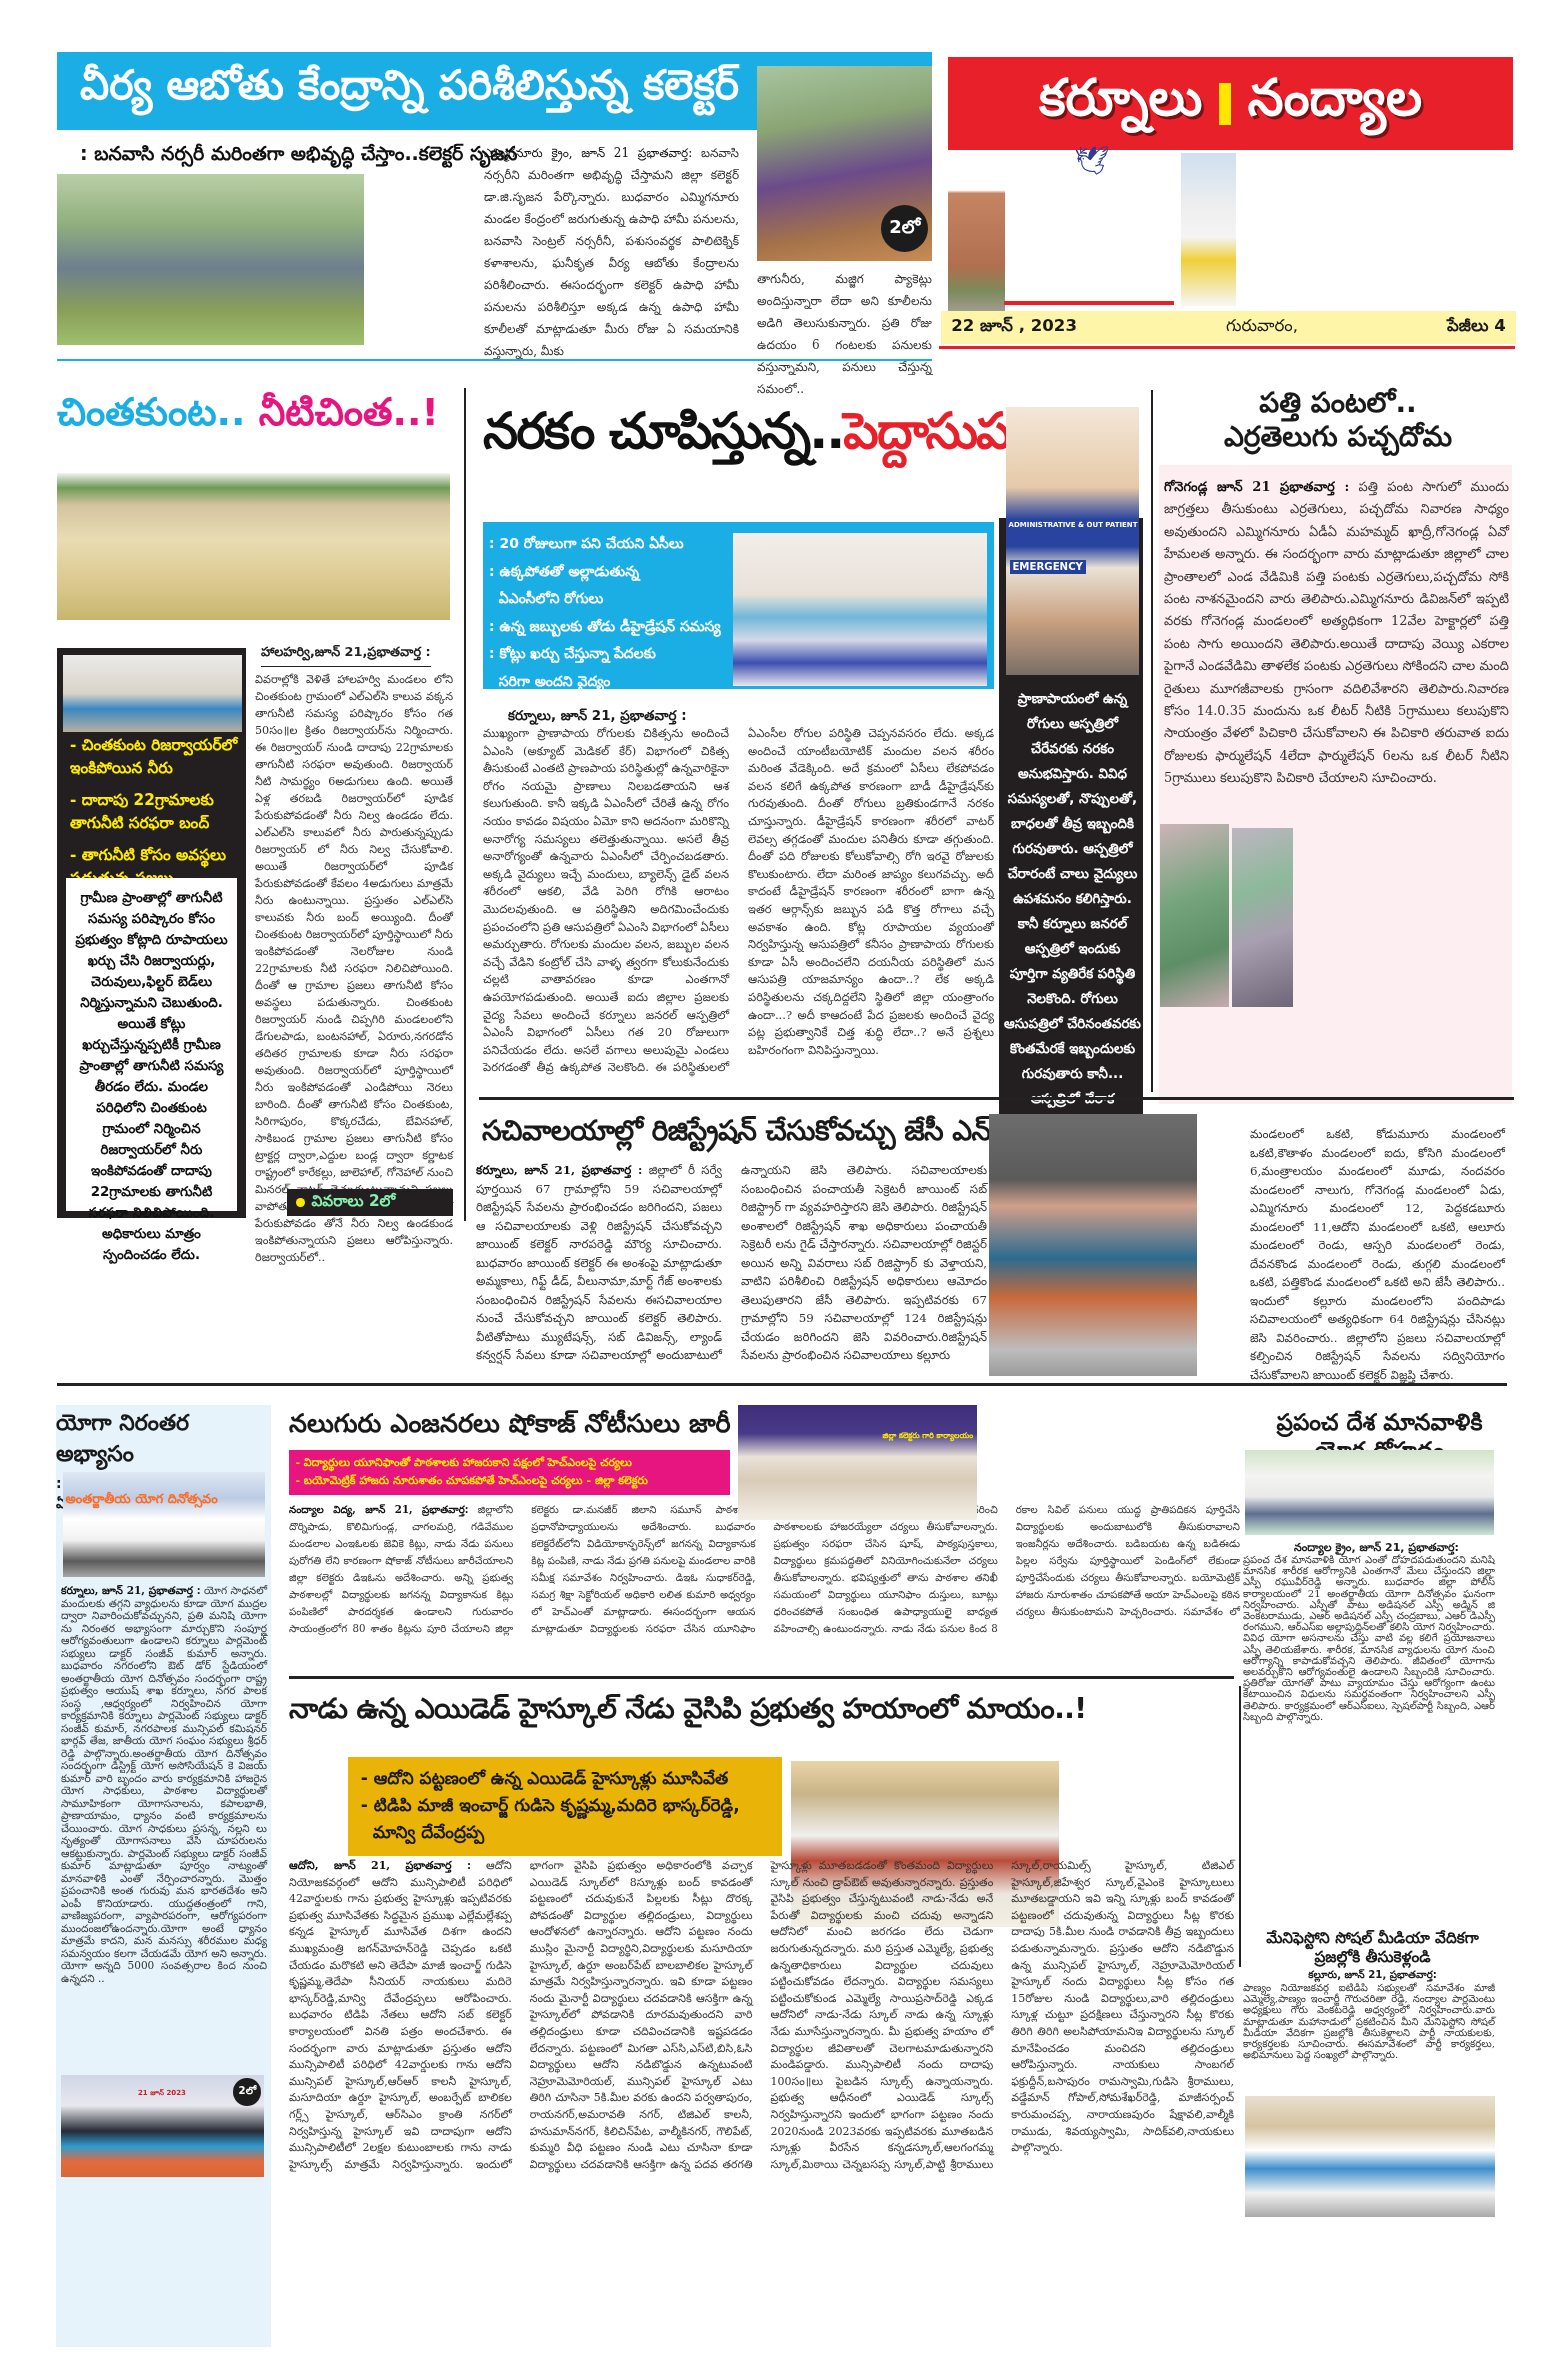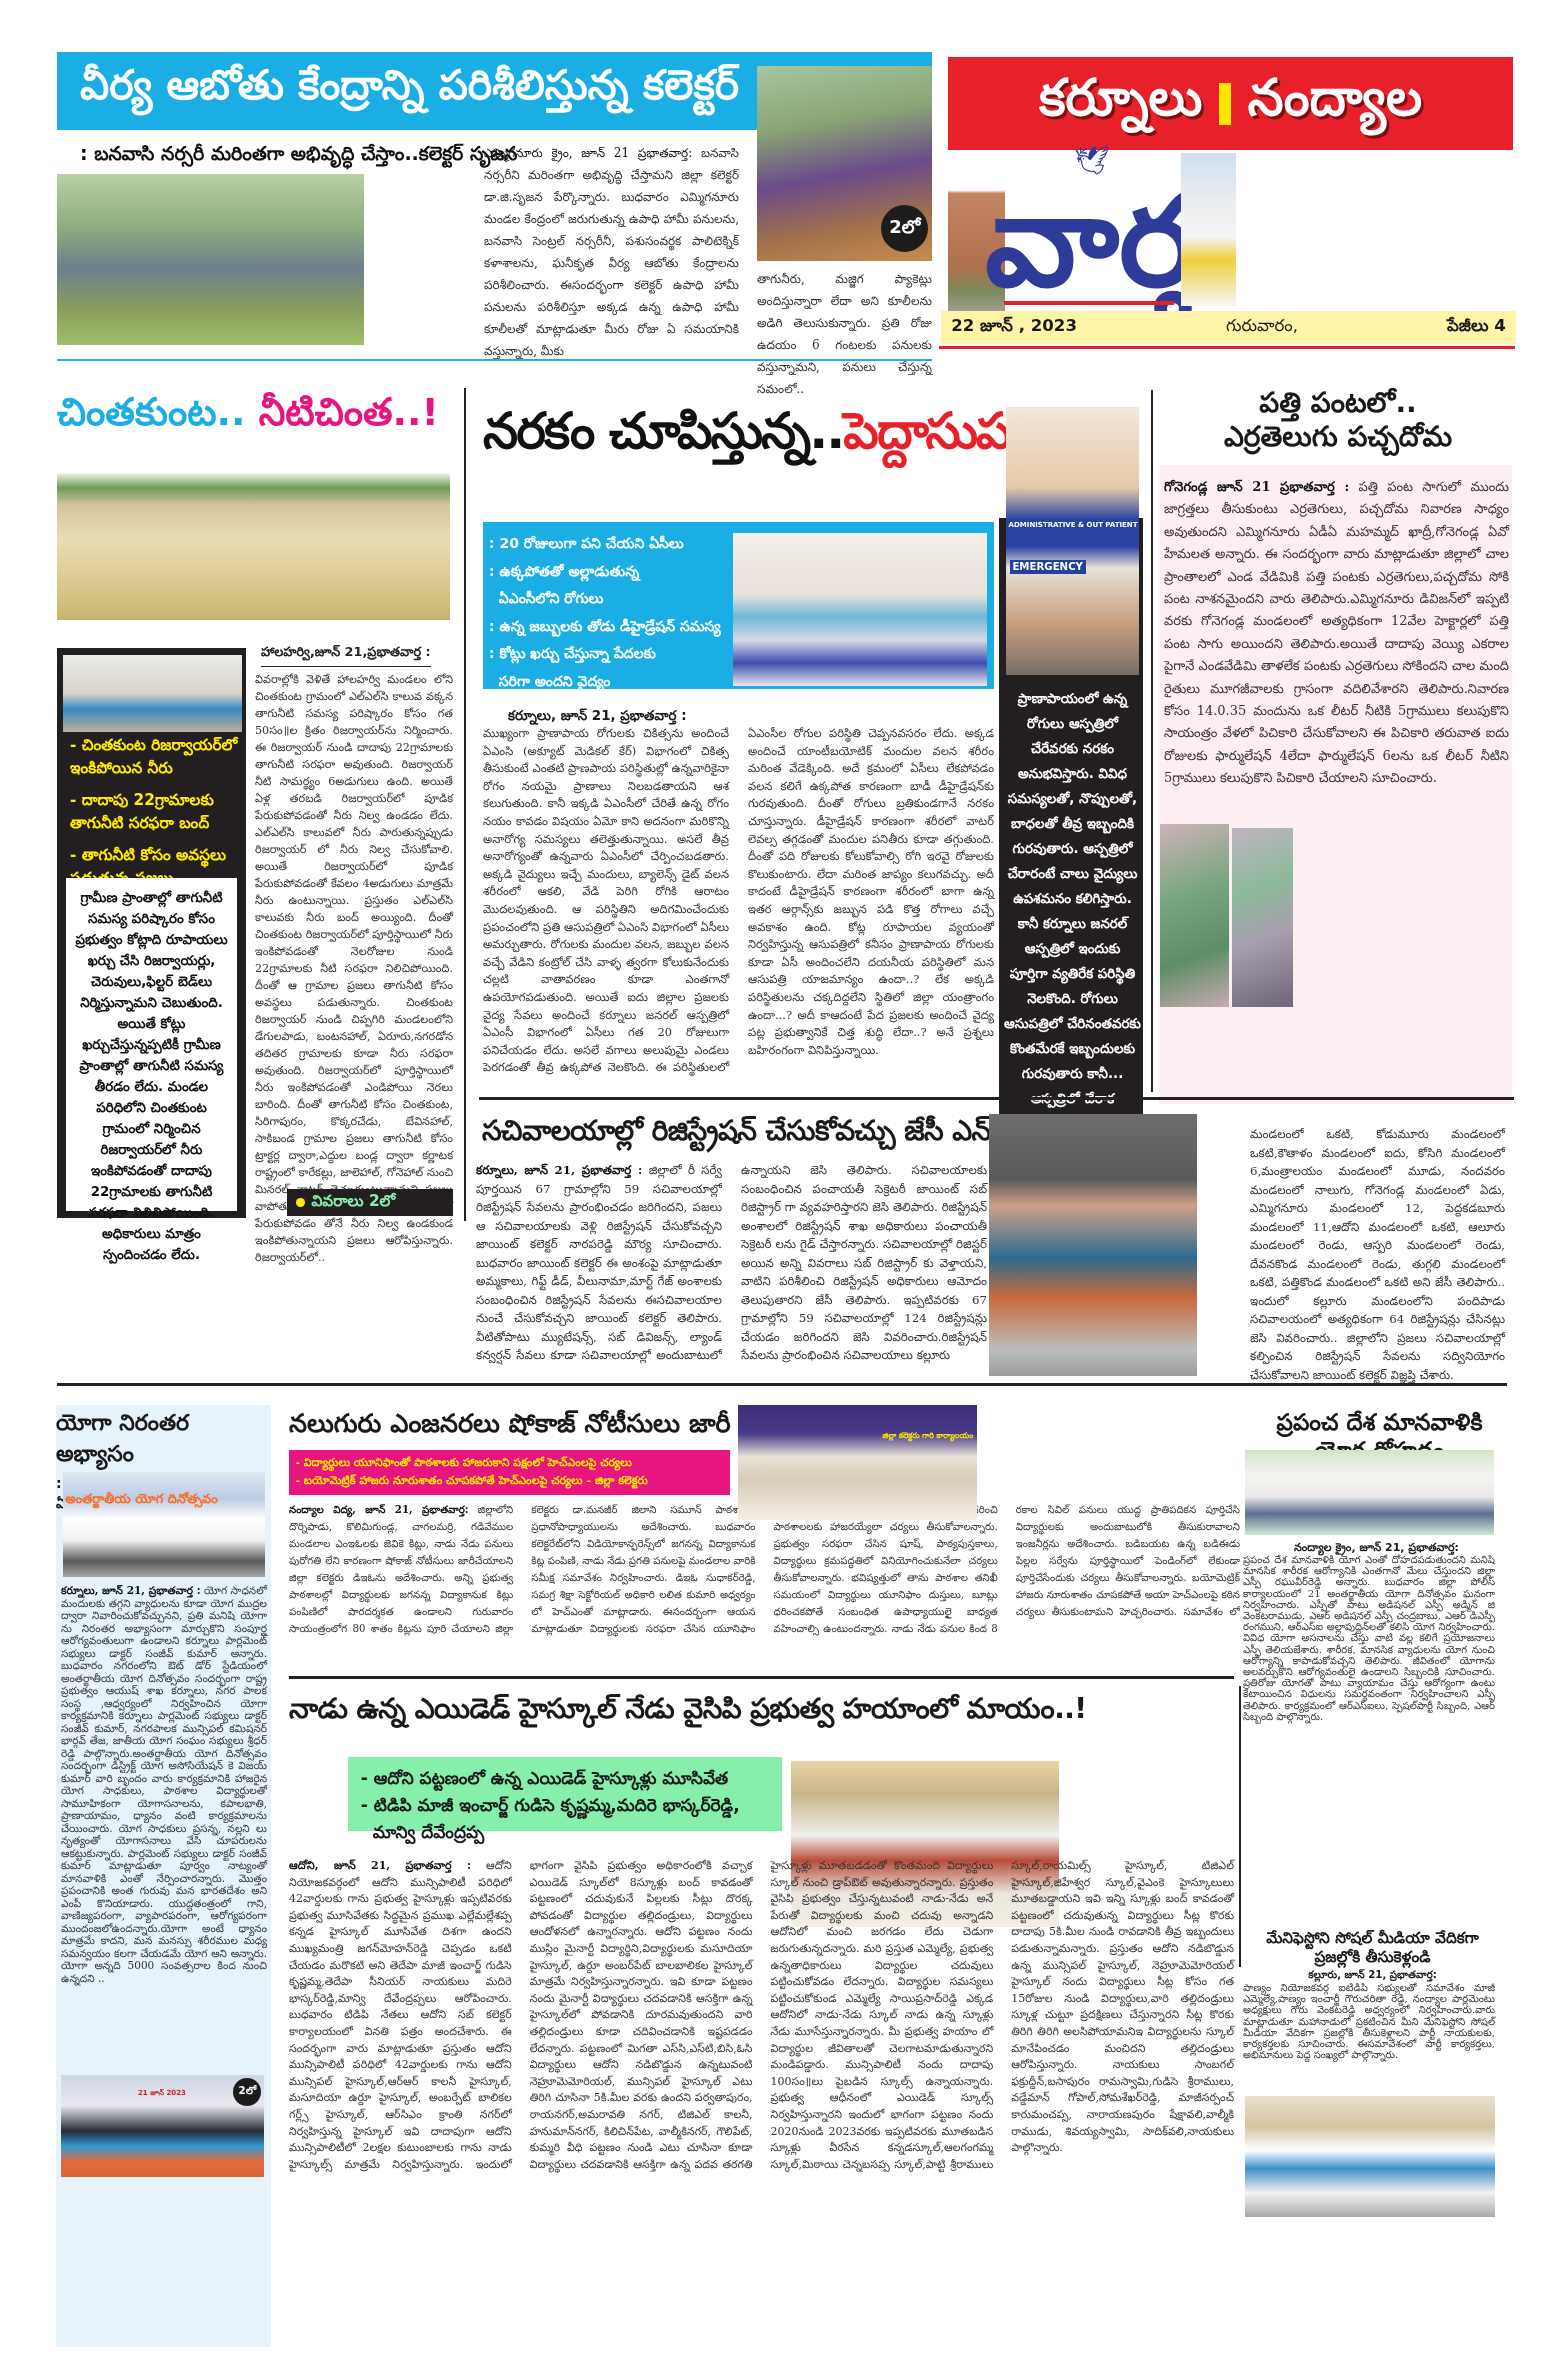--- a/index.html
+++ b/index.html
@@ -30,21 +30,20 @@
 <div class="abs body-text" style="left:757px;top:268px;width:175px;font-size:12px;line-height:22px;">తాగునీరు, మజ్జిగ ప్యాకెట్లు అందిస్తున్నారా లేదా అని కూలీలను అడిగి తెలుసుకున్నారు. ప్రతి రోజు ఉదయం 6 గంటలకు పనులకు వస్తున్నామని, పనులు చేస్తున్న సమంలో..</div>
 
 <div class="abs" style="left:948px;top:57px;width:565px;height:93px;background:#e8202a;display:flex;align-items:center;justify-content:center;gap:17px;">
   <span style="font-size:51px;font-weight:bold;color:#fff;text-shadow:2.6px 2.6px 0 #7a0f14;">కర్నూలు</span>
   <span style="display:inline-block;width:11.5px;height:42px;background:#ffe600;"></span>
   <span style="font-size:51px;font-weight:bold;color:#fff;text-shadow:2.6px 2.6px 0 #7a0f14;">నంద్యాల</span>
 </div>
 <div class="abs" style="left:948px;top:155px;width:57px;height:160px;background:linear-gradient(180deg,#ffffff 0%,#fff 22%,#c58462 24%,#b06f4f 70%,#7c8a5a 85%,#a8a09a 100%);"></div>
 <div class="abs" style="left:1004px;top:139px;width:172px;height:185px;display:flex;align-items:center;justify-content:center;">
   <span style="position:absolute;top:5.1px;left:70px;font-size:28px;color:#2e3b98;">🕊</span>
-  <span style="font-size:128px;font-weight:bold;color:#2e3b98;line-height:1;margin-top:19px;">వార్త</span>
 </div>
 <div class="abs" style="left:1004px;top:301px;width:170px;height:3.8px;background:#e8202a;"></div>
 <div class="abs" style="left:1181px;top:153px;width:55px;height:153px;background:linear-gradient(180deg,#cfe0f0 0%,#eee 35%,#f4f4f4 55%,#f0cf3a 70%,#f7f7f7 100%);"></div>
 <div class="abs" style="left:941px;top:311px;width:575px;height:33px;background:#fff5a8;font-size:16.6px;font-weight:bold;display:flex;align-items:center;justify-content:space-between;padding:0 10.2px;">
   <span>22 జూన్ , 2023</span>
   <span style="font-weight:normal;">గురువారం,</span>
   <span>పేజీలు 4</span>
 </div>
 <div class="abs" style="left:939px;top:346px;width:576px;height:3.2px;background:#e8202a;"></div>
 <div class="abs" style="left:57px;top:359px;width:875px;height:1.9px;background:#1aaee5;"></div>
@@ -147,21 +146,21 @@
 <div class="abs body-text" style="left:289px;top:1501px;width:951px;height:150px;column-count:4;column-gap:18px;font-size:10.2px;line-height:17px;">
   <span class="dateline">నంద్యాల విద్య, జూన్ 21, ప్రభాతవార్త:</span>
   <span>జిల్లాలోని దొర్నిపాడు, కొలిమిగుండ్ల, చాగలమర్రి, గడివేముల మండలాల ఎంఇఓలకు జెవికె కిట్లు, నాడు నేడు పనులు పురోగతి లేని కారణంగా షోకాజ్ నోటీసులు జారీచేయాలని జిల్లా కలెక్టరు డిఇఓను అదేశించారు. అన్ని ప్రభుత్వ పాఠశాలల్లో విద్యార్థులకు జగనన్న విద్యాకానుక కిట్లు పంపిణిలో పారదర్శకత ఉండాలని గురువారం సాయంత్రంలోగ 80 శాతం కిట్లను పూరి చేయాలని జిల్లా కలెక్టరు డా.మనజీర్ జిలాని సమూన్ పాఠశాలల ప్రధానోపాధ్యాయులను అదేశించారు. బుధవారం కలెక్టరేట్‌లోని విడియోకాన్ఫరెన్స్‌లో జగనన్న విద్యాకానుక కిట్ల పంపిణి, నాడు నేడు ప్రగతి పనులపై మండలాల వారికి సమీక్ష సమావేశం నిర్వహించారు. డిఇఓ సుధాకర్‌రెడ్డి, సమగ్ర శిక్షా సెక్టోరియల్ అధికారి లలిత కుమారి అధ్వర్యం లో హెచ్ఎంతో మాట్లాడారు. ఈసందర్భంగా ఆయన మాట్లాడుతూ విద్యార్థులకు సరఫరా చేసిన యూనిఫాం దుస్తులను వారం రోజుల్లో కుట్టించుకొని విద్యార్థులు ధరించి పాఠశాలలకు హాజరయ్యేలా చర్యలు తీసుకోవాలన్నారు. ప్రభుత్వం సరఫరా చేసిన షూష్, పాఠ్యపుస్తకాలు, విద్యార్థులు క్రమపద్ధతిలో వినియోగించుకునేలా చర్యలు తీసుకోవాలన్నారు. భవిష్యత్తులో తాను పాఠశాల తనిఖీ సమయంలో విద్యార్థులు యూనిఫాం దుస్తులు, బూట్లు ధరించకపోతే సంబంధిత ఉపాధ్యాయులైౖ బాధ్యత వహించాల్సి ఉంటుందన్నారు. నాడు నేడు పనుల కింద 8 రకాల సివిల్ పనులు యుద్ధ ప్రాతిపదికన పూర్తిచేసి విద్యార్థులకు అందుబాటులోకి తీసుకురావాలని ఇంజనీర్లను అదేశించారు. బడిబయట ఉన్న బడిఈడు పిల్లల సర్వేను పూర్తిస్థాయిలో పెండింగ్‌లో లేకుండా పూర్తిచేసేందుకు చర్యలు తీసుకోవాలన్నారు. బయోమెట్రిక్ హాజరు నూరుశాతం చూపకపోతే అయా హెచ్ఎంలపై కఠిన చర్యలు తీసుకుంటామని హెచ్చరించారు. సమావేశం లో డిప్యూటి డిఇఓ మహబూబ్ బేగ్, సర్వశిక్ష అభియాన్ అధికారులు పాల్గొన్నారు.</span>
 </div>
 <div class="abs photo" style="left:738px;top:1405px;width:239px;height:115px;background:linear-gradient(180deg,#3d2d7a 0%,#4a3b88 25%,#e9e2d8 45%,#d8cbb8 65%,#f4efe6 100%);">
   <div style="position:absolute;top:25.5px;right:3.8px;font-size:7.7px;color:#ffeb00;font-weight:bold;">జిల్లా కలెక్టరు గారి కార్యాలయం</div>
 </div>
 <div class="hr" style="left:289px;top:1676px;width:945px;"></div>
 
 <div class="abs" style="left:289px;top:1692px;font-size:28px;font-weight:bold;white-space:nowrap;letter-spacing:-0.6px;">నాడు ఉన్న ఎయిడెడ్ హైస్కూల్ నేడు వైసిపి ప్రభుత్వ హయాంలో మాయం..!</div>
-<div class="abs" style="left:348px;top:1757px;width:434px;height:74px;background:#86efac;padding:7.7px 12.8px;font-size:17px;font-weight:bold;line-height:27px;">
+<div class="abs" style="left:348px;top:1757px;width:434px;height:99px;background:#eab308;padding:7.7px 12.8px;font-size:17px;font-weight:bold;line-height:27px;">
   <div style="white-space:nowrap;">- ఆదోని పట్టణంలో ఉన్న ఎయిడెడ్ హైస్కూళ్లు మూసివేత</div>
   <div style="white-space:nowrap;">- టిడిపి మాజీ ఇంచార్జ్ గుడిసె కృష్ణమ్మ,మదిరె భాస్కర్‌రెడ్డి,</div>
   <div style="white-space:pre;">  మాన్వి దేవేంద్రప్ప</div>
 </div>
 <div class="abs photo" style="left:791px;top:1761px;width:268px;height:166px;background:linear-gradient(180deg,#e8d4a6 0%,#c9b489 20%,#f0f0ee 45%,#b94d3a 60%,#ebe7de 80%,#f4efe3 100%);"></div>
 <div class="abs body-text" style="left:289px;top:1858px;width:945px;height:498px;column-count:4;column-gap:18px;font-size:11px;line-height:16.6px;">
   <span class="dateline">ఆదోని, జూన్ 21, ప్రభాతవార్త :</span>
   <span>ఆదోని నియోజకవర్గంలో ఆదోని మున్సిపాలిటీ పరిధిలో 42వార్డులకు గాను ప్రభుత్వ హైస్కూళ్లు ఇప్పటివరకు ప్రభుత్వ మూసివేతకు సిద్ధమైన ప్రముఖ ఎల్లేమల్లేశప్ప కన్నడ హైస్కూల్ మూసివేత దిశగా ఉందని ముఖ్యమంత్రి జగన్‌మోహన్‌రెడ్డి చెప్పడం ఒకటి చేయడం మరొకటి అని తెదేపా మాజీ ఇంచార్జ్ గుడిసె కృష్ణమ్మ,తెదేపా సీనియర్ నాయకులు మదిరె భాస్కర్‌రెడ్డి,మాన్వి దేవేంద్రప్పలు ఆరోపించారు. బుధవారం టిడిపి నేతలు ఆదోని సబ్ కలెక్టర్ కార్యాలయంలో వినతి పత్రం అందచేశారు. ఈ సందర్భంగా వారు మాట్లాడుతూ ప్రస్తుతం ఆదోని మున్సిపాలిటీ పరిధిలో 42వార్డులకు గాను ఆదోని మున్సిపల్ హైస్కూల్,ఆర్ఆర్ కాలనీ హైస్కూల్, మసూదియా ఉర్దూ హైస్కూల్, అంబర్పేట్ బాలికల గర్ల్స్ హైస్కూల్, ఆర్‌సిఎం క్రాంతి నగర్‌లో నిర్వహిస్తున్న హైస్కూల్ ఇవి దాదాపుగా ఆదోని మున్సిపాలిటీలో 2లక్షల కుటుంబాలకు గాను నాడు హైస్కూల్స్ మాత్రమే నిర్వహిస్తున్నారు. ఇందులో భాగంగా వైసిపి ప్రభుత్వం అధికారంలోకి వచ్చాక ఎయిడెడ్ స్కూల్‌లో 8స్కూళ్లు బంద్ కావడంతో పట్టణంలో చదువుకునే పిల్లలకు సీట్లు దొరక్క పోవడంతో విద్యార్థుల తల్లిదండ్రులు, విద్యార్థులు ఆందోళనలో ఉన్నారన్నారు. ఆదోని పట్టణం నందు ముస్లిం మైనార్టీ విద్యార్థిని,విద్యార్థులకు మసూదియా హైస్కూల్, ఉర్దూ అంబర్‌పేట్ బాలబాలికల హైస్కూల్ మాత్రమే నిర్వహిస్తున్నారన్నారు. ఇవి కూడా పట్టణం నందు మైనార్టీ విద్యార్థులు చదవడానికి ఆసక్తిగా ఉన్న హైస్కూల్‌లో పోవడానికి దూరమవుతుందని వారి తల్లిదండ్రులు కూడా చదివించడానికి ఇష్టపడడం లేదన్నారు. పట్టణంలో మిగతా ఎస్‌సి,ఎస్‌టి,బిసి,ఓసి విద్యార్థులు ఆదోని నడిబొడ్డున ఉన్నటువంటి నెహ్రూమెమోరియల్, మున్సిపల్ హైస్కూల్ ఎటు తిరిగి చూసినా 5కి.మీల వరకు ఉందని పర్వతాపురం, రాయనగర్,అమరావతి నగర్, టిజిఎల్ కాలనీ, హనుమాన్‌నగర్, కిలిచిన్‌పేట, వాల్మీకినగర్, గౌలిపేట్, కుమ్మరి వీధి పట్టణం నుండి ఎటు చూసినా కూడా విద్యార్థులు చదవడానికి ఆసక్తిగా ఉన్న పదవ తరగతి హైస్కూళ్లు మూతబడడంతో కొంతమంది విద్యార్థులు స్కూల్ నుంచి డ్రాప్‌ఔట్ అవుతున్నారన్నారు. ప్రస్తుతం వైసిపి ప్రభుత్వం చేస్తున్నటువంటి నాడు-నేడు అనే పేరుతో విద్యార్థులకు మంచి చదువు అన్నాడని ఆదోనిలో మంచి జరగడం లేదు చెడుగా జరుగుతున్నదన్నారు. మరి ప్రస్తుత ఎమ్మెల్యే, ప్రభుత్వ ఉన్నతాధికారులు విద్యార్థుల చదువులు పట్టించుకోవడం లేదన్నారు. విద్యార్థుల సమస్యలు పట్టించుకోకుండ ఎమ్మెల్యే సాయిప్రసాద్‌రెడ్డి ఎక్కడ ఆదోనిలో నాడు-నేడు స్కూల్ నాడు ఉన్న స్కూళ్లు నేడు మూసేస్తున్నారన్నారు. మీ ప్రభుత్వ హయాం లో విద్యార్థుల జీవితాలతో చెలగాటమాడుతున్నారని మండిపడ్డారు. మున్సిపాలిటీ నందు దాదాపు 100సం॥లు పైబడిన స్కూల్స్ ఉన్నాయన్నారు. ప్రభుత్వ ఆధీనంలో ఎయిడెడ్ స్కూల్స్ నిర్వహిస్తున్నారని ఇందులో భాగంగా పట్టణం నందు 2020నుండి 2023వరకు ఇప్పటివరకు మూతబడిన స్కూళ్లు వీరసేన కన్నడస్కూల్,ఆలగంగమ్మ స్కూల్,మిఠాయి చెన్నబసప్ప స్కూల్,పాట్టి శ్రీరాములు స్కూల్,రాయమిల్స్ హైస్కూల్, టిజిఎల్ హైస్కూల్,జిహేశ్వర స్కూల్,వైఎంకె హైస్కూలులు మూతబడ్డాయని ఇవి ఇన్ని స్కూళ్లు బంద్ కావడంతో పట్టణంలో చదువుతున్న విద్యార్థులు సీట్ల కొరకు దాదాపు 5కి.మీల నుండి రావడానికి తీవ్ర ఇబ్బందులు పడుతున్నామన్నారు. ప్రస్తుతం ఆదోని నడిబొడ్డున ఉన్న మున్సిపల్ హైస్కూల్, నెహ్రూమెమోరియల్ హైస్కూల్ నందు విద్యార్థులు సీట్ల కోసం గత 15రోజుల నుండి విద్యార్థులు,వారి తల్లిదండ్రులు స్కూళ్ల చుట్టూ ప్రదక్షిణలు చేస్తున్నారని సీట్ల కొరకు తిరిగి తిరిగి అలసిపోయామనిఇ విద్యార్థులను స్కూల్ మానేపించడం మంచిదని తల్లిదండ్రులు ఆరోపిస్తున్నారు. నాయకులు సాంబగల్ ఫక్రుద్దీన్,బసాపురం రామస్వామి,గుడిసె శ్రీరాములు, వడ్డేమాన్ గోపాల్,సోమశేఖర్‌రెడ్డి, మాజీసర్పంచ్ కారుమంచప్ప, నారాయణపురం షేక్షావలి,వాల్మీకి రాముడు, శివయ్యస్వామి, సాదిక్‌వలి,నాయకులు పాల్గొన్నారు.</span>
 </div>
 <div class="vr" style="left:1239px;top:1686px;height:281px;"></div>

